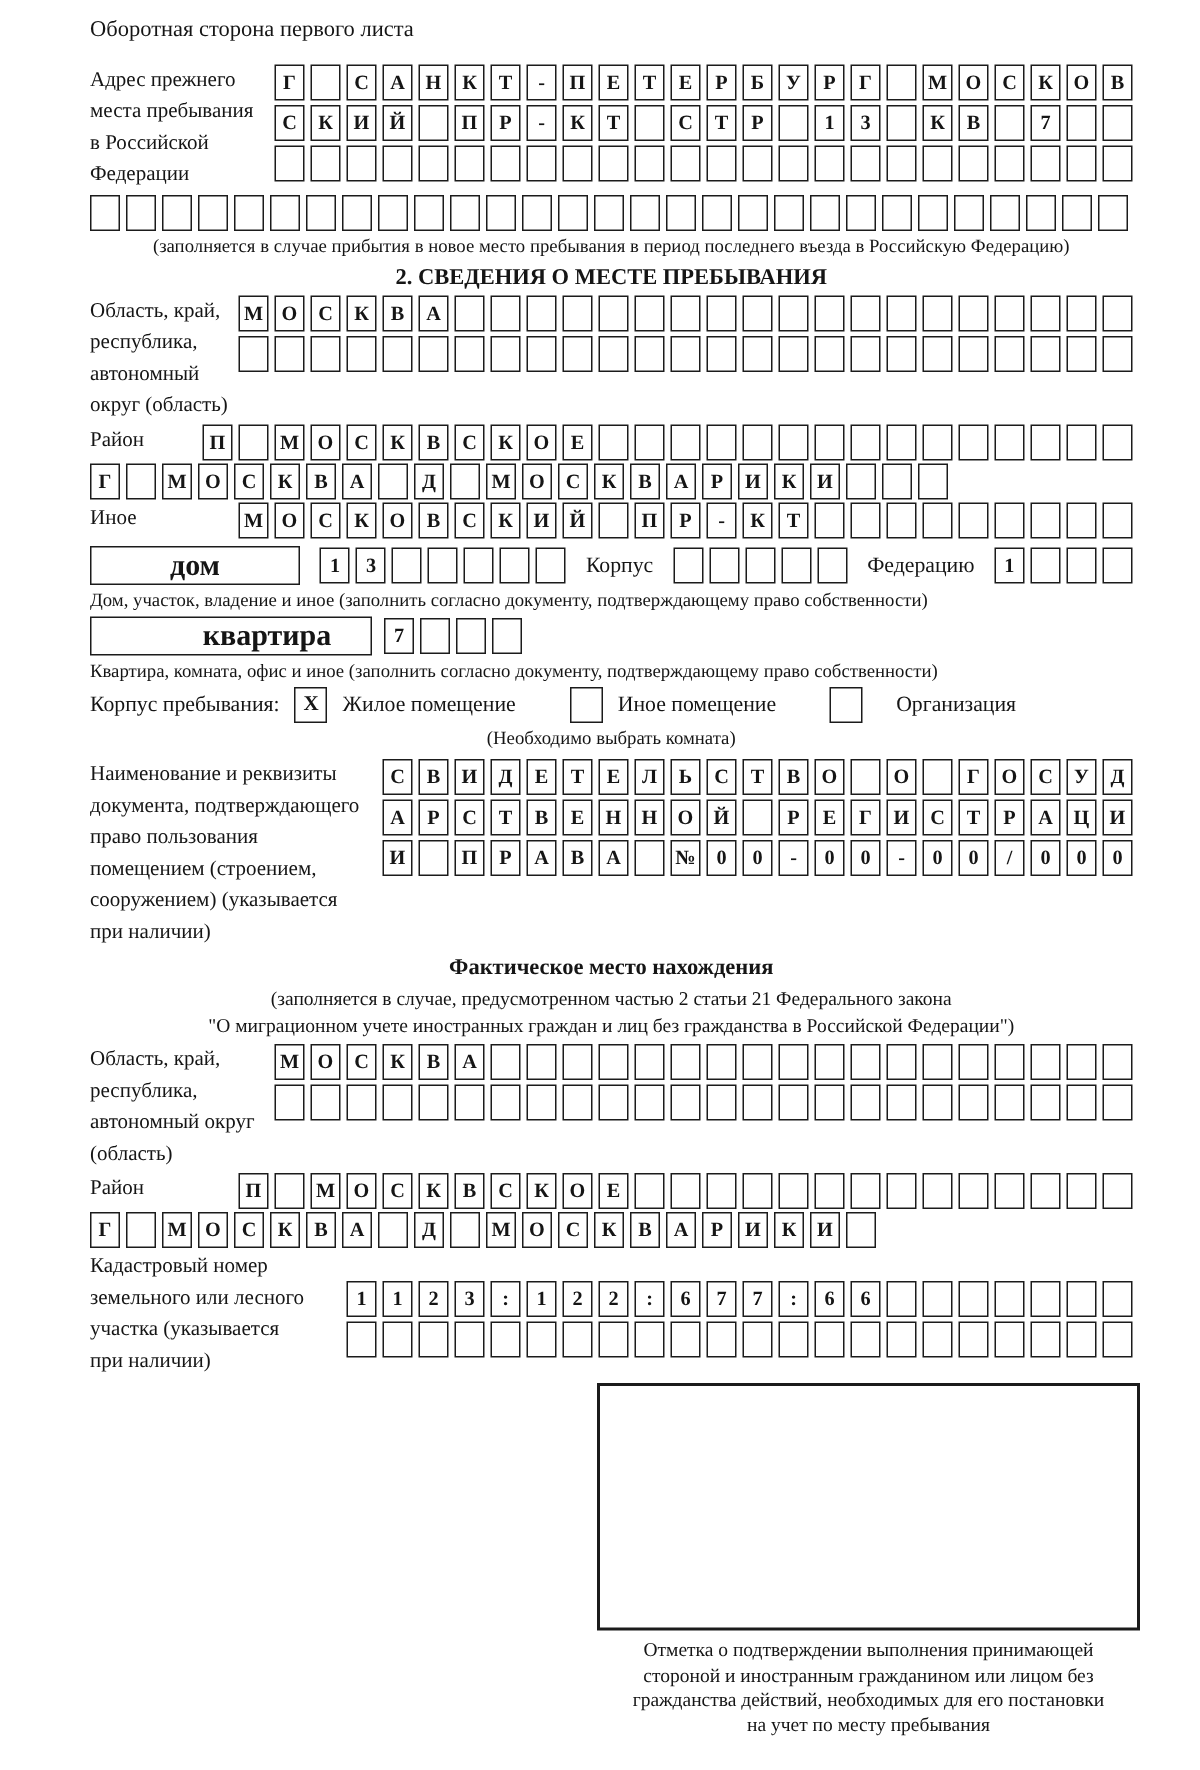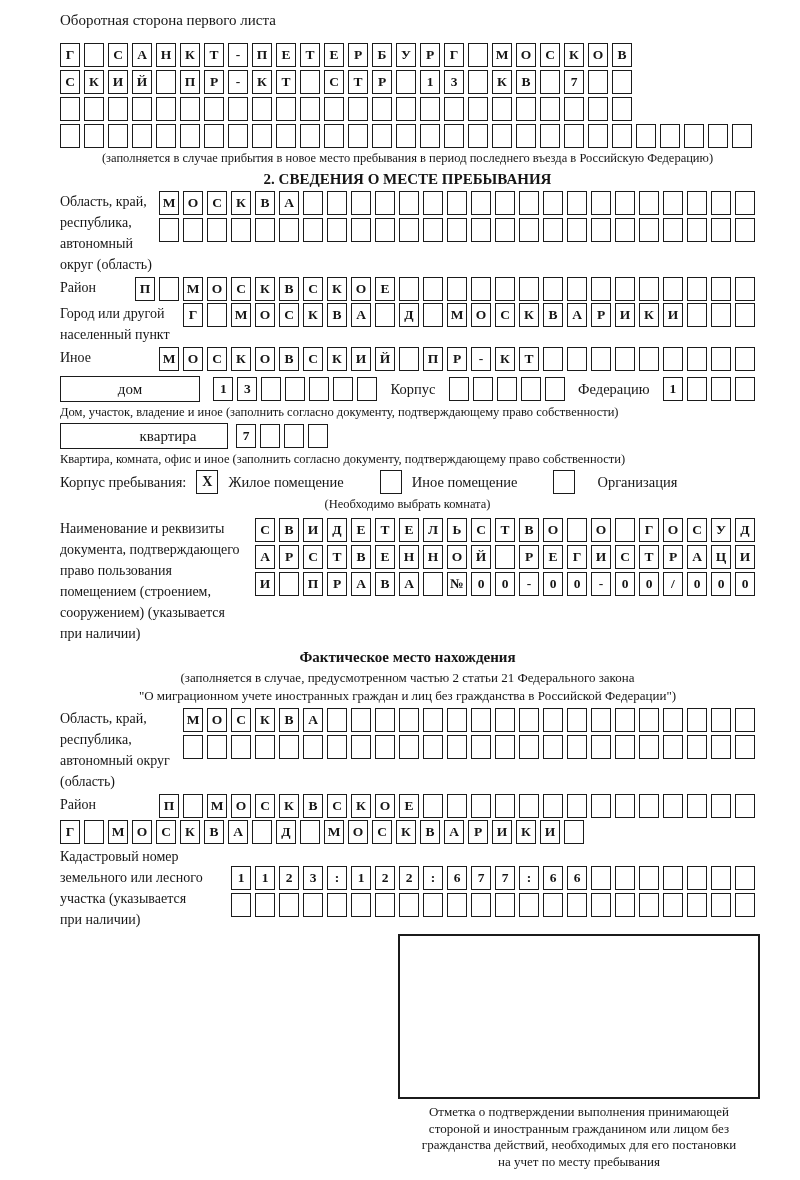--- a/index.html
+++ b/index.html
@@ -21,43 +21,47 @@
     font-size:13.5px; font-weight:bold; background:#fff;
   }
   .note { font-size:12.5px; line-height:16px; margin-top:2px; }
   .note.center { text-align:center; }
   .sec-title { text-align:center; font-weight:bold; font-size:15px; margin:5px 0 3px; }
   .sec-sub   { text-align:center; font-size:13px; line-height:18px; white-space:pre-line; margin-bottom:3px; }
   .mt2{margin-top:2px}.mt3{margin-top:3px}.mt6{margin-top:6px}
   .house-row { display:flex; align-items:center; justify-content:space-between; margin-top:5px; }
   .labelbox {
     border:1.6px solid #1b1b1b; height:26px;
-    display:flex; align-items:center; justify-content:center; font-size:15px;
+    display:flex; align-items:center; justify-content:center; font-size:20px;font-weight:bold;
   }
-  .lb-dom { width:140px; } .lb-apt { width:168px;padding-left:48px; }
+  .lb-dom { width:140px; } .lb-apt { width:188px;padding-left:48px; }
   .inline-label { font-size:14.5px; white-space:nowrap; }
   .apt-row { display:flex; align-items:center; gap:8px; margin-top:3px; }
   .stay-row { display:flex; align-items:center; margin-top:3px; font-size:14.5px; }
   .stay-row .gap { width:12px; } .stay-row .gap-lg { width:26px; }
   .cbx {
     width:22px; height:24px; border:1.6px solid #1b1b1b; margin:0 10px;
     display:flex; align-items:center; justify-content:center; font-size:14px; font-weight:bold;
   }
   .stamp-box { margin-left:338px; margin-top:4px; width:362px; height:165px; border:2px solid #1b1b1b; }
   .stamp-cap {
     margin-left:279px; margin-top:5px; width:480px;
     text-align:center; font-size:13px; line-height:16.5px; white-space:pre-line;
   }
 </style>
 </head>
 <body>
 
 <div class="hdr">Оборотная сторона первого листа</div>
 
 <div class="field">
+  <div class="label">Адрес прежнего
+места пребывания
+в Российской
+Федерации</div>
   <div class="rows">
     <div class="boxrow">
         <div class="cell">Г</div>
         <div class="cell"></div>
         <div class="cell">С</div>
         <div class="cell">А</div>
         <div class="cell">Н</div>
         <div class="cell">К</div>
         <div class="cell">Т</div>
         <div class="cell">-</div>
@@ -258,22 +262,20 @@
         <div class="cell"></div>
         <div class="cell"></div>
         <div class="cell"></div>
         <div class="cell"></div>
         <div class="cell"></div>
       </div>
     </div>
 </div>
 
 <div class="field mt2">
-  <div class="label">Город или другой
-населенный пункт</div>
   <div class="rows">
       <div class="boxrow">
         <div class="cell">Г</div>
         <div class="cell"></div>
         <div class="cell">М</div>
         <div class="cell">О</div>
         <div class="cell">С</div>
         <div class="cell">К</div>
         <div class="cell">В</div>
         <div class="cell">А</div>

